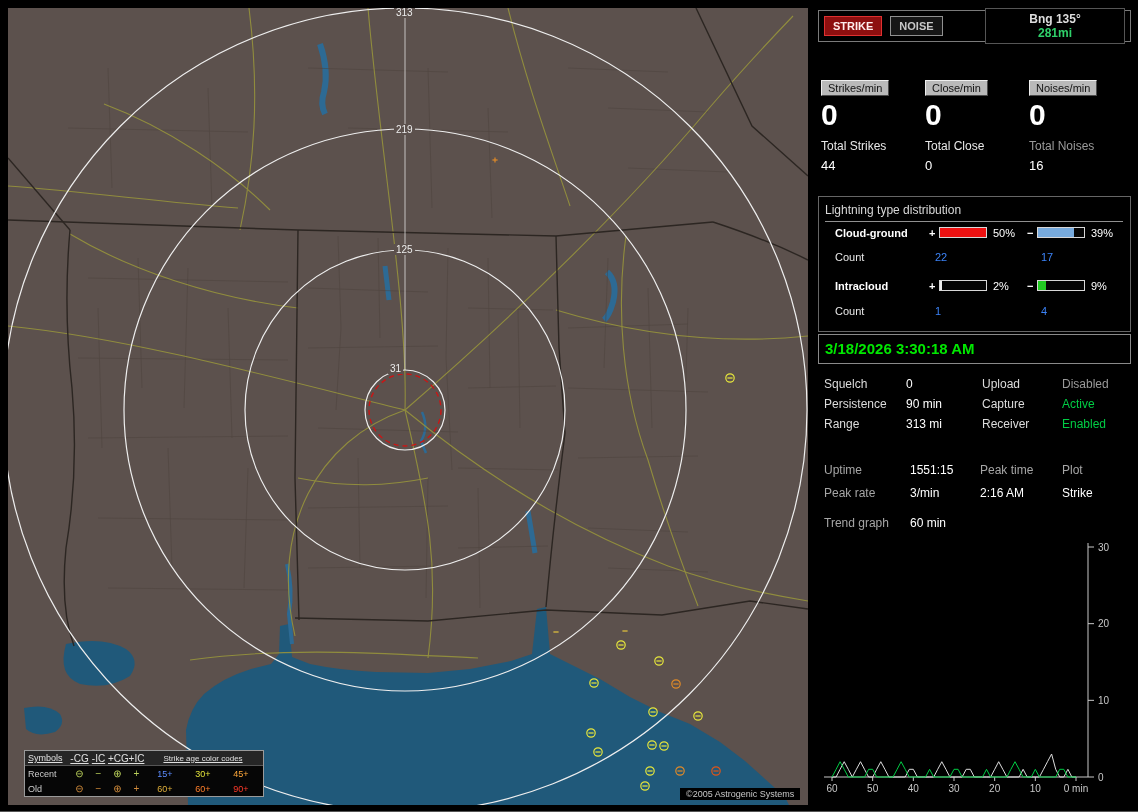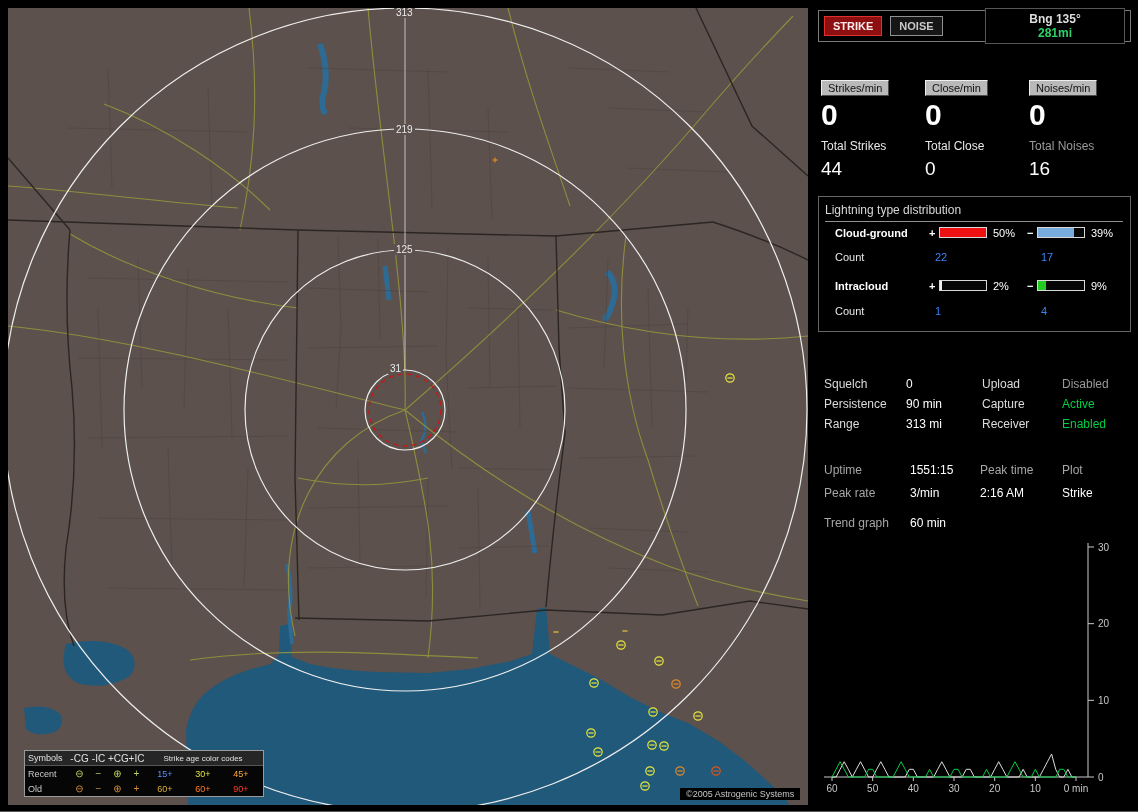--- a/index.html
+++ b/index.html
@@ -7,42 +7,42 @@
   body { font-family:"Liberation Sans", sans-serif; }
   .screen { position:relative; width:1138px; height:812px; background:#000; overflow:hidden; border-bottom:1px solid #555; }
 
   
   .map { position:absolute; left:8px; top:8px; width:800px; height:797px; background:#5c514d; overflow:hidden; }
   .ring-label { position:absolute; font-size:10px; line-height:11px; color:#ececec; background:#5c514d; padding:0 2px; }
   .copyright { position:absolute; left:672px; top:780px; font-size:9px; color:#c8c8c8; background:#000; padding:1px 6px; white-space:nowrap; }
 
   .legend { position:absolute; left:16px; top:742px; width:240px; background:#060606; border:1px solid #9a9a9a; font-size:9px; color:#cccccc; }
   .legend-row { display:flex; align-items:center; height:15px; padding:0 3px; }
-  .legend-row.hdr { background:#262626; border-bottom:1px solid #555; color:#e0e0e0; }
+  .legend-row.hdr { background:#262626; border-bottom:1px solid #555; color:#e0e0e0;text-decoration:underline; }
   .lg-name { width:42px; }
   .lg-sym { width:19px; text-align:center; font-size:10px; }
   .lg-ages { flex:1; display:flex; justify-content:space-around; }
   .lg-ages-title { flex:1; text-align:center; font-size:8px; }
 
   
   .panel { position:absolute; left:818px; top:8px; width:314px; height:798px; color:#dddddd; font-size:12px; }
   .topbar { position:absolute; left:0; top:2px; width:313px; height:32px; border:1px solid #7a7a7a; background:#000; display:flex; align-items:center; gap:8px; padding:0 5px; }
   .btn { font-size:11px; font-weight:bold; padding:3px 8px; border:1px solid; cursor:default; }
   .btn.strike { background:#8d0f0f; border-color:#e03030; color:#ffecec; }
   .btn.noise { background:#161616; border-color:#909090; color:#c8c8c8; }
   .bng { margin-left:auto; width:140px; display:flex; justify-content:space-between; align-items:center; border:1px solid #555; background:#000; padding:3px 8px; font-weight:bold;flex-direction:column; }
   .bng .bval { color:#2fd06a; }
 
   .rates { position:absolute; top:48px; left:0; width:313px; height:136px; }
   .rate-col { position:absolute; top:16px; width:100px; text-align:left; }
   .rate-hdr { display:inline-block; background:#b9b9b9; color:#141414; font-size:11px; padding:1px 6px; margin-top:8px; border:1px solid; border-color:#eeeeee #4a4a4a #4a4a4a #eeeeee; }
   .rate-val { font-size:30px; font-weight:bold; color:#ffffff; margin-top:2px; }
   .total-lbl { font-size:12px; color:#e8e8e8; margin-top:7px; }
   .total-lbl.dim { color:#9a9a9a; }
-  .total-val { font-size:19px; color:#ffffff; margin-top:5px; }
+  .total-val { font-size:13px; color:#ffffff; margin-top:5px; }
 
   .dist { position:absolute; left:0; top:188px; width:313px; height:136px; border:1px solid #666; background:#000; }
   .dist-title { position:absolute; left:6px; top:6px; width:298px; color:#d8d8d8; border-bottom:1px solid #909090; padding-bottom:4px; }
   .drow { position:absolute; left:16px; width:302px; height:13px; font-size:11px; }
   .drow span { position:absolute; top:0; line-height:13px; }
   .dlabel { left:0; font-weight:bold; color:#ffffff; }
   .dsign { color:#ffffff; font-weight:bold; }
   .dpct { font-weight:normal; color:#ffffff; }
   .bar { top:1px; width:48px; height:11px; border:1px solid #d8d8d8; background:#050505; }
   .bar i { display:block; height:9px; width:0; }
@@ -349,20 +349,21 @@
           </span>
         <span class="dpct" style="left:256px">9%</span>
       </div>
       <div class="drow" style="top:108px">
         <span class="dcount-label">Count</span>
         <span class="dcount" style="left:100px">1</span>
         <span class="dcount" style="left:206px">4</span>
       </div>
     </div>
 
+    <div class="datetime">3/18/2026 3:30:18 AM</div>
 
     <div class="kv lbl" style="left:6px;top:369px">Squelch</div>
     <div class="kv val" style="left:88px;top:369px">0</div>
     <div class="kv lbl" style="left:6px;top:389px">Persistence</div>
     <div class="kv val" style="left:88px;top:389px">90 min</div>
     <div class="kv lbl" style="left:6px;top:409px">Range</div>
     <div class="kv val" style="left:88px;top:409px">313 mi</div>
 
     <div class="kv lbl" style="left:164px;top:369px">Upload</div>
     <div class="kv st-disabled" style="left:244px;top:369px">Disabled</div>

